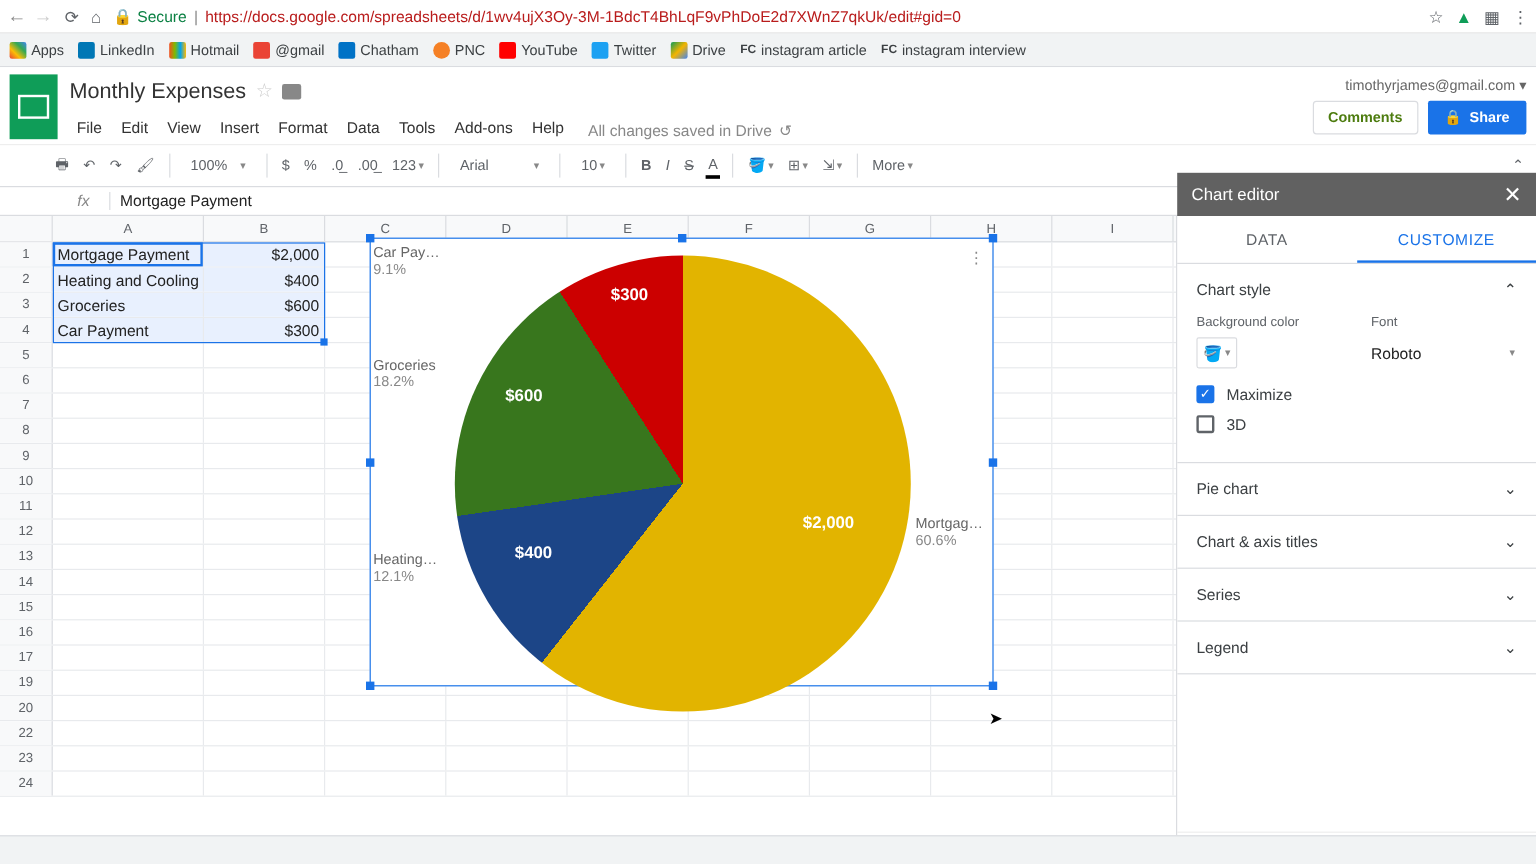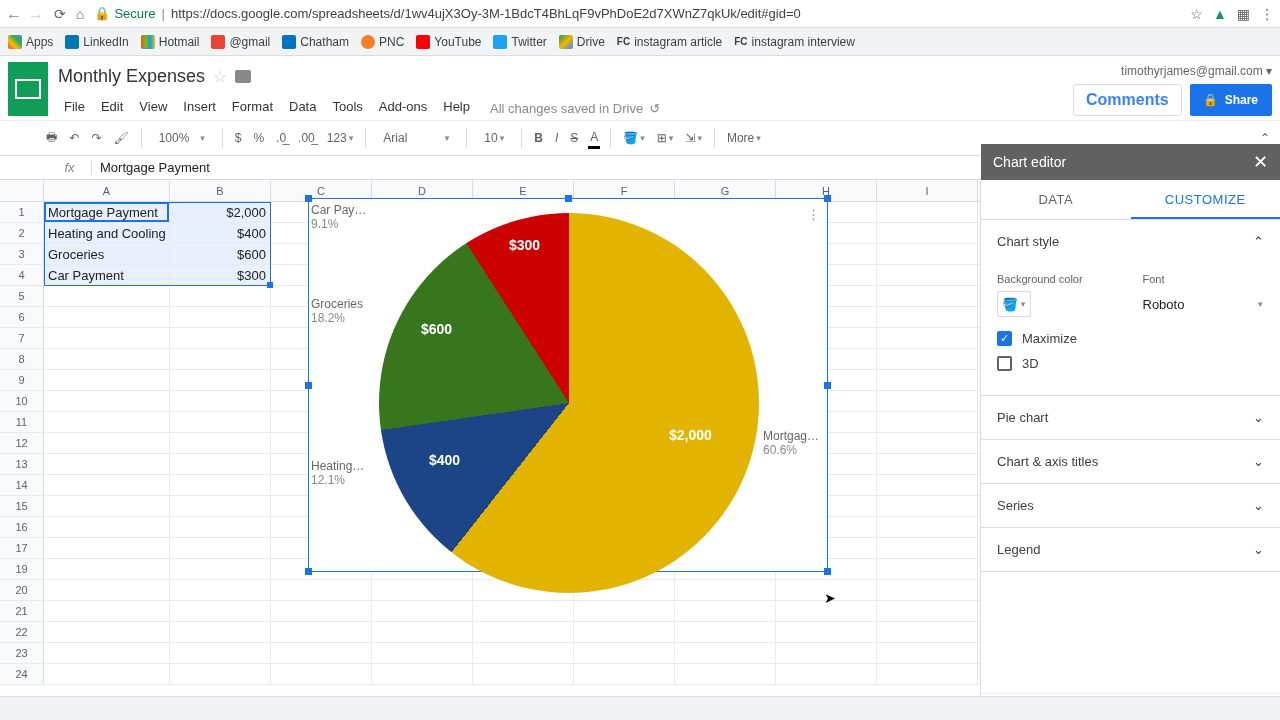--- a/index.html
+++ b/index.html
@@ -27,21 +27,21 @@
 .title-row { display: flex; align-items: center; gap: 8px; height: 24px; margin-top:2px; }
 .doc-title { font-size: 18px; color: #333; }
 .star { color: #ccc; font-size: 16px; }
 .folder { width: 16px; height: 13px; background: #888; border-radius: 2px; }
 .menu-row { display: flex; align-items: flex-end; gap: 4px; height: 28px; font-size: 13px; color: #333; }
 .menu-row .menu-item { padding: 2px 6px; cursor: pointer; }
 .saved { color: #888; margin-left: 10px; display: flex; align-items: center; gap: 6px; }
 .header-right { display: flex; flex-direction: column; align-items: flex-end; gap: 6px; padding-top: 2px; }
 .user-email { font-size: 12px; color: #666; }
 .btns { display: flex; gap: 8px; }
-.comments-btn { background: #fff; border: 1px solid #dadce0; color: #3b82f6; padding: 6px 12px; border-radius: 3px; font-weight: bold; font-size: 16px; cursor: pointer; }
+.comments-btn { background: #fff; border: 1px solid #dadce0; color: #4d7c0f; padding: 6px 12px; border-radius: 3px; font-weight: bold; font-size: 12px; cursor: pointer; }
 .share-btn { background: #1a73e8; color: #fff; border: none; padding: 6px 14px; border-radius: 2px; font-weight: bold; font-size: 12px; display: flex; align-items: center; gap: 6px; cursor: pointer; }
 
 
 .toolbar { height: 36px; border-top: 1px solid #eee; border-bottom: 1px solid #dadce0; display: flex; align-items: center; padding: 0 12px 0 44px; gap: 6px; font-size: 12px; color: #5f6368; position: relative; }
 .tb-group { display: flex; align-items: center; gap: 8px; }
 .tb-sep { width: 1px; height: 20px; background: #dadce0; margin: 0 4px; }
 .tb-btn { cursor: pointer; padding: 2px 2px; display: flex; align-items: center; gap: 2px; }
 .font-box { border: 1px solid transparent; padding: 2px 6px; min-width: 60px; display: flex; justify-content: space-between; align-items: center; }
 .size-box { min-width: 28px; }
 .caret { font-size: 9px; color: #888; }
@@ -96,21 +96,21 @@
 
 
 .panel { width: 300px; background: #fff; border-left: 1px solid #dadce0; display: flex; flex-direction: column; }
 .panel-header { height: 36px; background: #616161; color: #fff; display: flex; align-items: center; justify-content: space-between; padding: 0 12px; font-size: 14px; font-weight: 500; margin-top: -36px; position: relative; z-index: 20;}
 .panel-tabs { display: flex; height: 40px; border-bottom: 1px solid #dadce0; }
 .tab { flex: 1; text-align: center; line-height: 40px; font-size: 13px; letter-spacing: 0.5px; color: #5f6368; font-weight: 500; cursor: pointer; }
 .tab.active { color: #1a73e8; border-bottom: 2px solid #1a73e8; }
 .panel-body { flex: 1; overflow-y: auto; }
 .section { border-bottom: 1px solid #dadce0; padding: 14px 16px; }
 .section-head { display: flex; justify-content: space-between; align-items: center; font-size: 13px; color: #3c4043; cursor: pointer; }
-.section-content { margin-top: 24px; }
+.section-content { margin-top: 14px; }
 .form-row { display: flex; gap: 24px; margin-bottom: 14px; }
 .form-col { flex: 1; }
 .form-label { font-size: 11px; color: #5f6368; margin-bottom: 6px; display: block; }
 .color-btn { width: 34px; height: 26px; border: 1px solid #dadce0; border-radius: 2px; display: flex; align-items: center; justify-content: center; gap: 2px; cursor: pointer; }
 .font-select { width: 120px; height: 26px; border: none; display: flex; align-items: center; justify-content: space-between; font-size: 13px; cursor: pointer; }
 .cb-row { display: flex; align-items: center; gap: 10px; margin-bottom: 10px; font-size: 13px; color: #3c4043; }
 .cb { width: 15px; height: 15px; border: 2px solid #5f6368; border-radius: 2px; display: inline-flex; align-items: center; justify-content: center; }
 .cb.checked { background: #1a73e8; border-color: #1a73e8; color: #fff; font-size: 11px; }
 .panel-footer { padding: 6px 12px; text-align: right; font-size: 12px; color: #888; border-top: 1px solid #eee; }
 
@@ -125,21 +125,21 @@
 <div class="browser-bar">
   <div class="nav-arrows">
     <span>←</span>
     <span class="disabled">→</span>
   </div>
   <span class="reload">⟳</span>
   <span class="home">⌂</span>
   <div class="url-bar">
     <span class="secure">🔒 <span>Secure</span></span>
     <span style="color:#888">|</span>
-    <span style="color:#404040">https://docs.google.com/spreadsheets/d/1wv4ujX3Oy-3M-1BdcT4BhLqF9vPhDoE2d7XWnZ7qkUk/edit#gid=0</span>
+    <span style="color:#b91c1c">https://docs.google.com/spreadsheets/d/1wv4ujX3Oy-3M-1BdcT4BhLqF9vPhDoE2d7XWnZ7qkUk/edit#gid=0</span>
   </div>
   <div class="browser-icons">
     <span>☆</span>
     <span style="color:#0f9d58">▲</span>
     <span>▦</span>
     <span>⋮</span>
   </div>
 </div>
 
 <div class="bookmarks-bar">
@@ -517,32 +517,20 @@
           <div class="cell"></div>
           <div class="cell"></div>
           <div class="cell"></div>
           <div class="cell"></div>
           <div class="cell"></div>
           <div class="cell"></div>
           <div class="cell"></div>
         </div>
         <div class="row">
           <div class="row-h">20</div>
-          <div class="cell colA"></div>
-          <div class="cell"></div>
-          <div class="cell"></div>
-          <div class="cell"></div>
-          <div class="cell"></div>
-          <div class="cell"></div>
-          <div class="cell"></div>
-          <div class="cell"></div>
-          <div class="cell"></div>
-        </div>
-        <div class="row">
-          <div class="row-h">21</div>
           <div class="cell colA"></div>
           <div class="cell"></div>
           <div class="cell"></div>
           <div class="cell"></div>
           <div class="cell"></div>
           <div class="cell"></div>
           <div class="cell"></div>
           <div class="cell"></div>
           <div class="cell"></div>
         </div>

